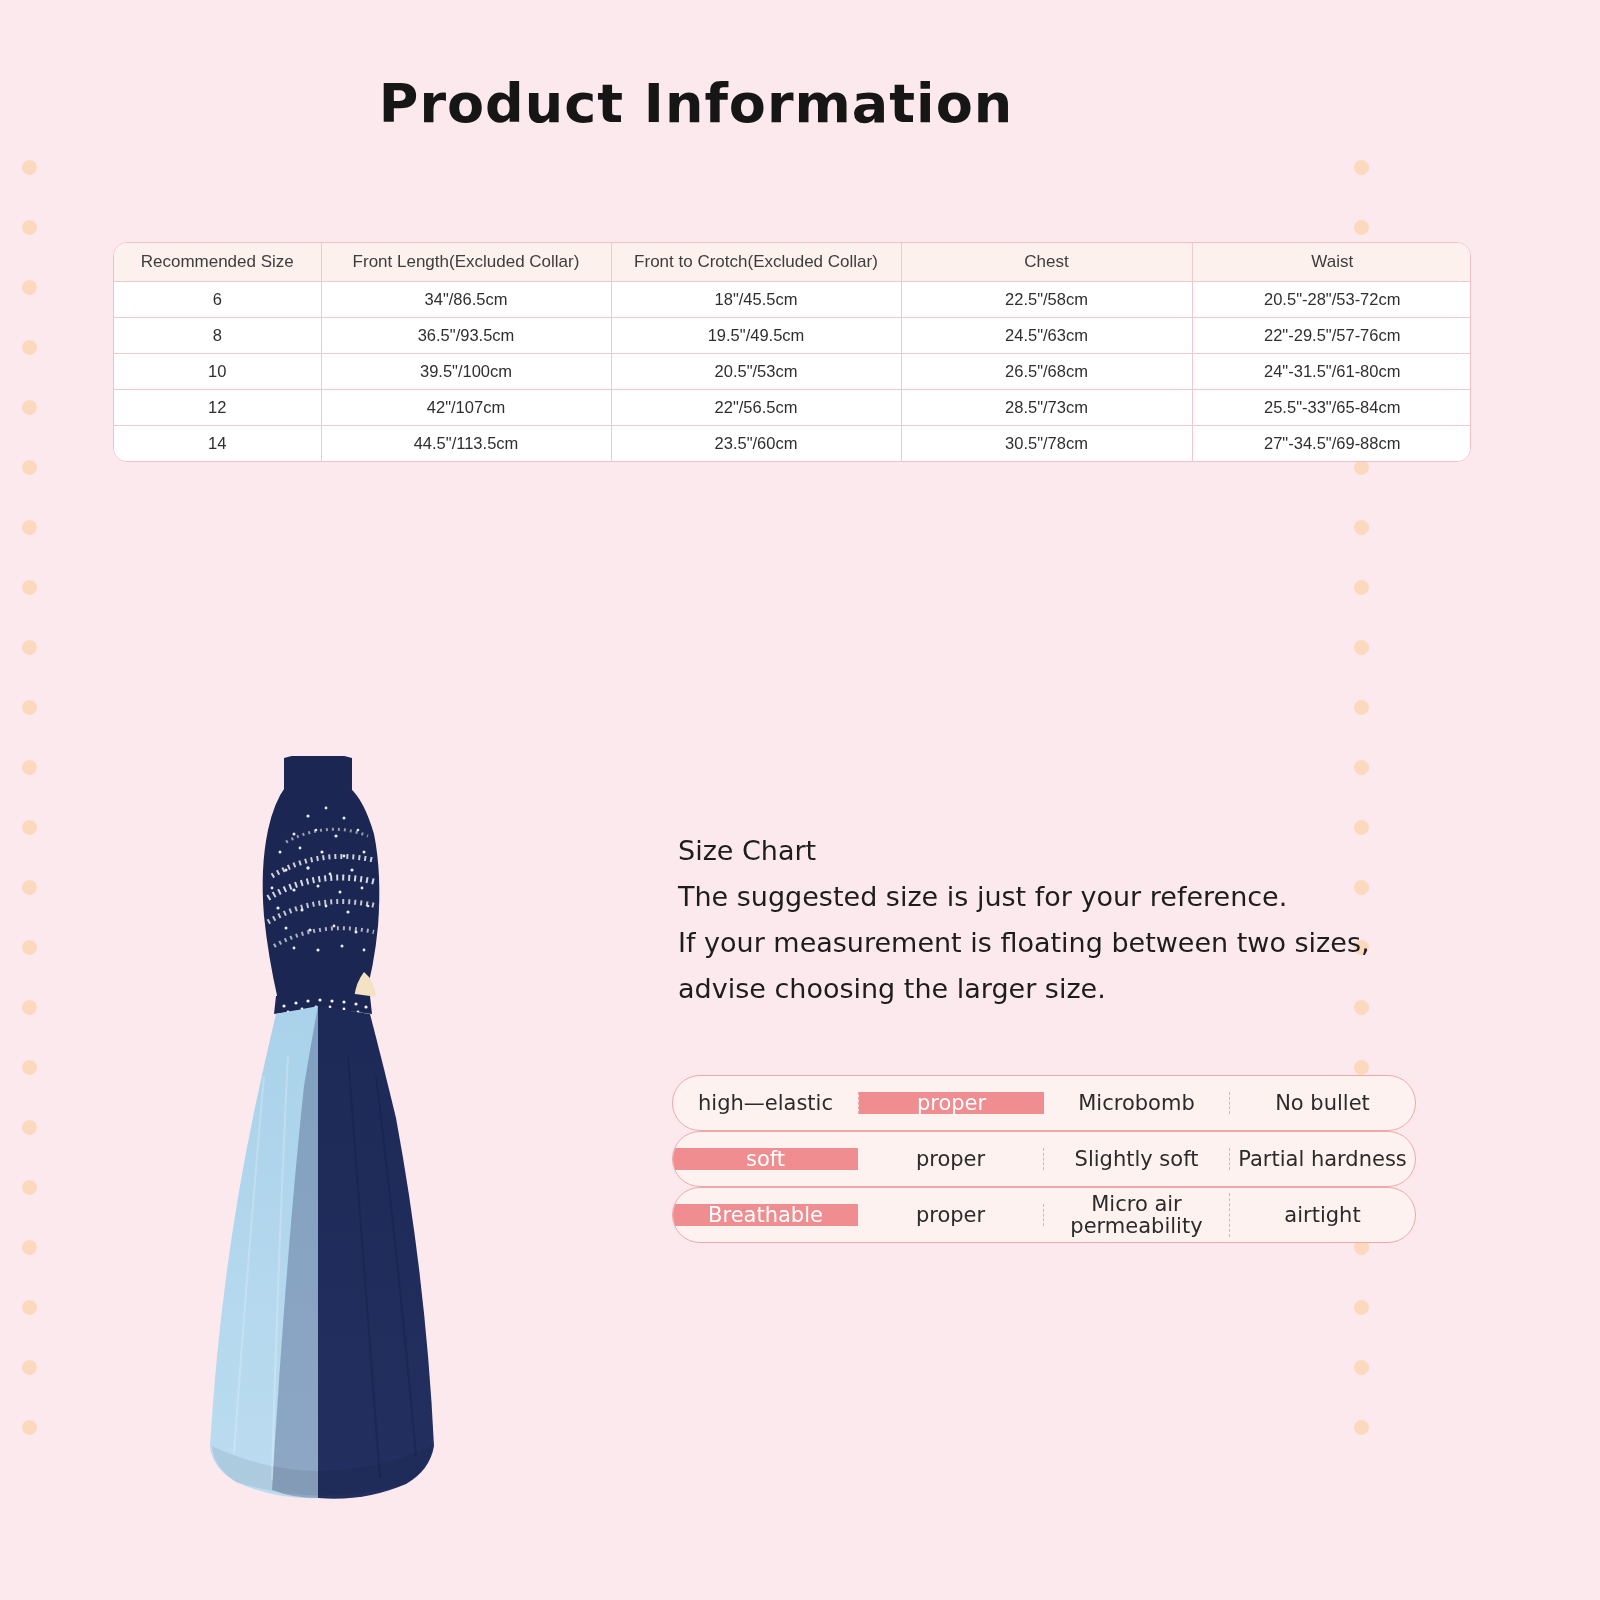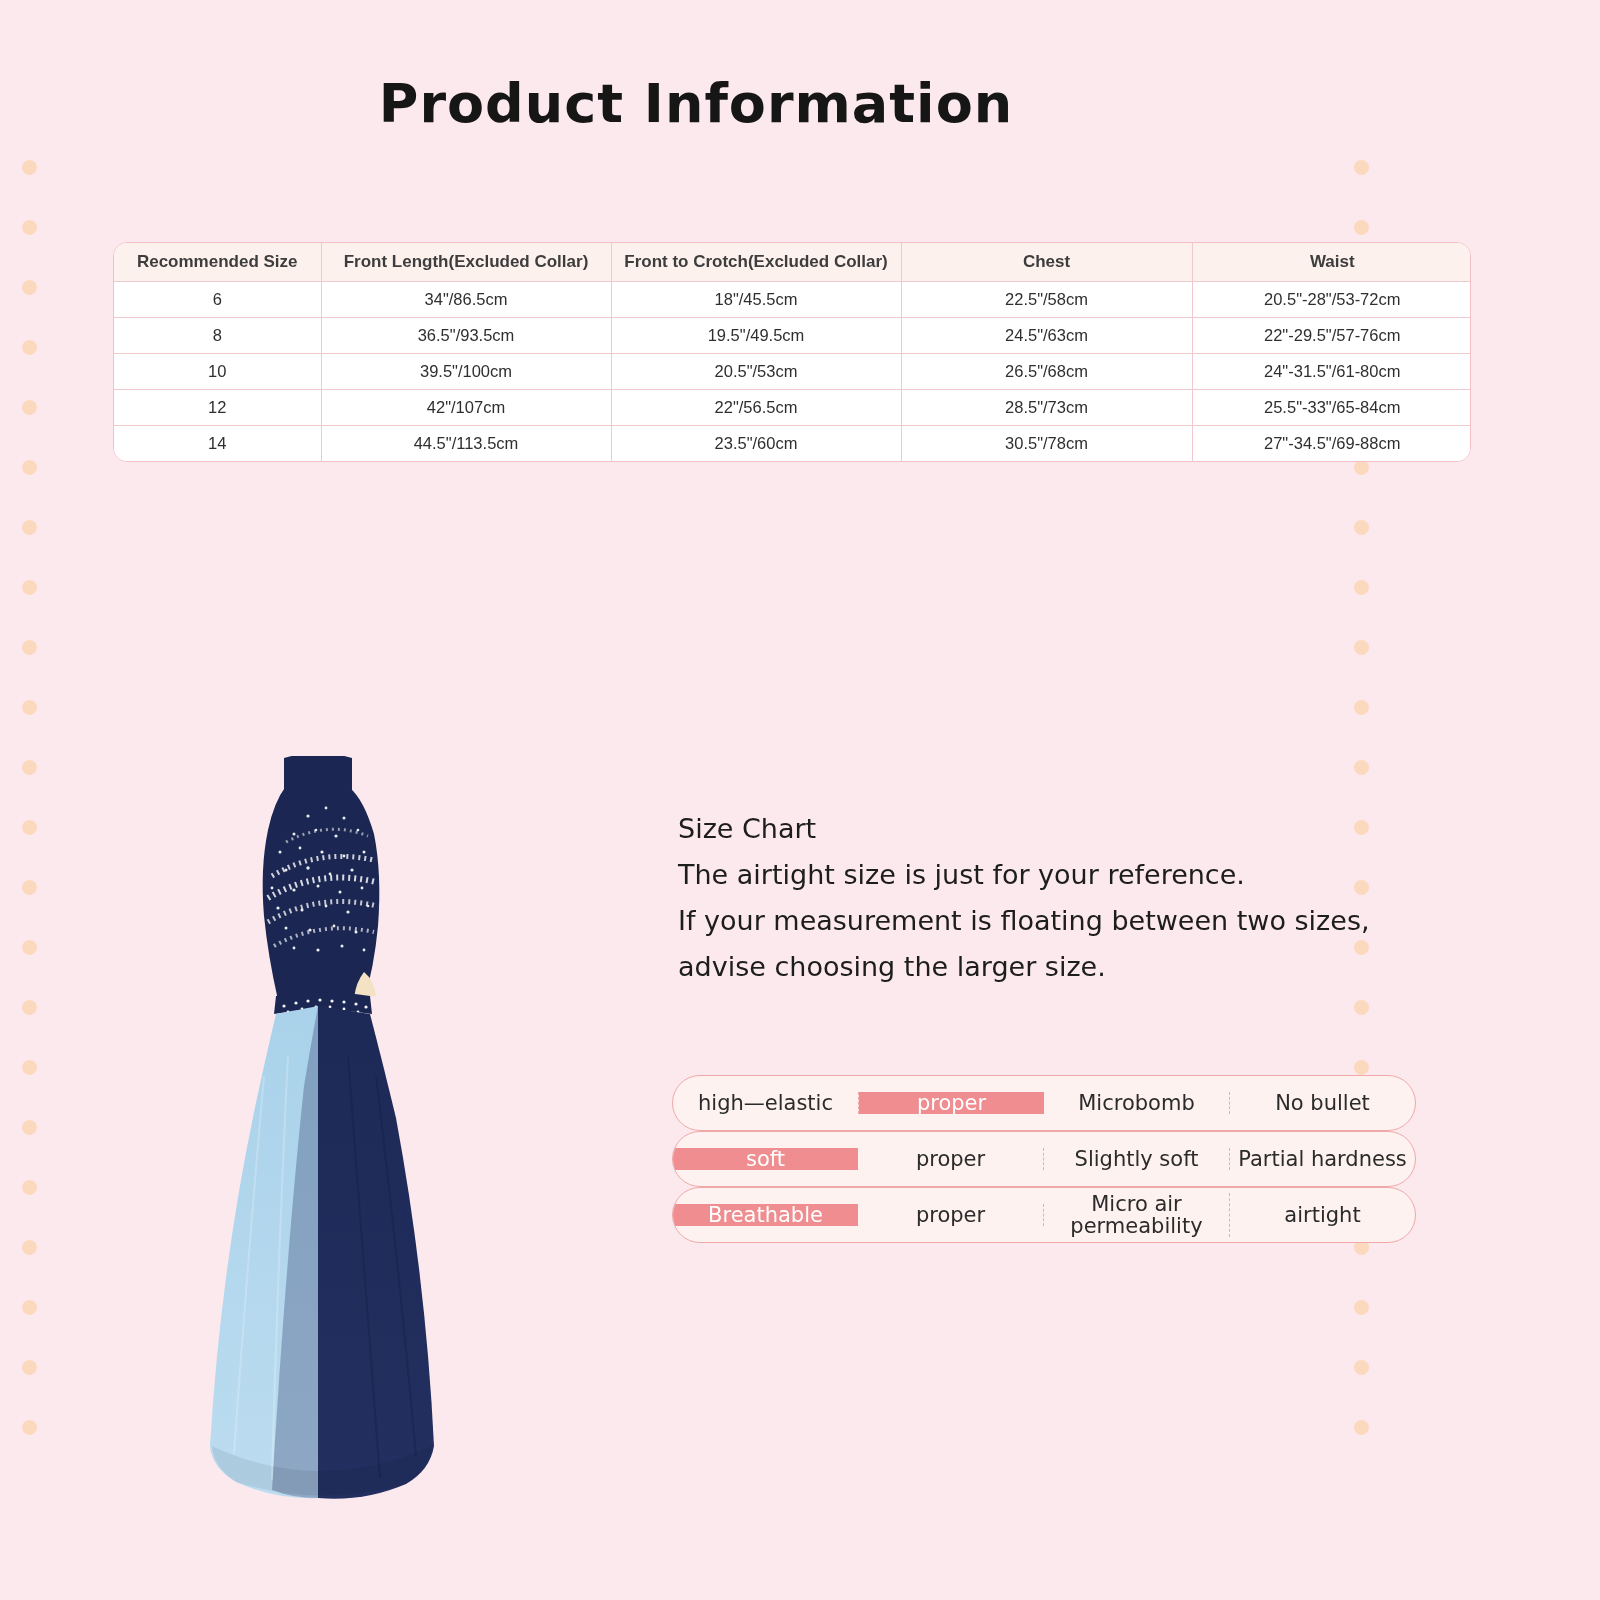--- a/index.html
+++ b/index.html
@@ -61,21 +61,21 @@
   }
   table.size-table {
     border-collapse: collapse;
     width: 100%;
     table-layout: fixed;
   }
   table.size-table th {
     background: #fdf1ee;
     color: #3d3d3d;
     font-size: 17px;
-    font-weight: bold;
+    font-weight: normal;
     padding: 9px 4px;
     text-align: center;
     border-right: 1px solid #f0c9cf;
     border-bottom: 1px solid #f0c9cf;
     white-space: nowrap;
   }
   table.size-table th:last-child { border-right: none; }
   table.size-table td {
     background: #ffffff;
     color: #2f2f2f;
@@ -102,21 +102,21 @@
     left: 168px;
     top: 756px;
     width: 300px;
     height: 760px;
   }
 
   
   .note {
     position: absolute;
     left: 678px;
-    top: 806px;
+    top: 828px;
     width: 760px;
     color: #1d1d1d;
     font-size: 27px;
     line-height: 46px;
     font-family: "DejaVu Sans", sans-serif;
   }
 
   
   .props {
     position: absolute;
@@ -377,21 +377,21 @@
       </g>
       <g stroke="#0e1734" opacity="0.25" fill="none" stroke-width="2">
         <path d="M180 300 Q196 500 212 722"></path>
         <path d="M208 320 Q230 500 248 700"></path>
       </g>
     </svg>
   </div>
 
   <div class="note">
     <div>Size Chart</div>
-    <div>The airtight size is just for your reference.</div>
+    <div>The suggested size is just for your reference.</div>
     <div>If your measurement is floating between two sizes,</div>
     <div>advise choosing the larger size.</div>
   </div>
 
   <div class="props">
 
     <div class="prop-row">
       <div class="prop-cell">high—elastic</div>
       <div class="prop-cell active">proper</div>
       <div class="prop-cell">Microbomb</div>

